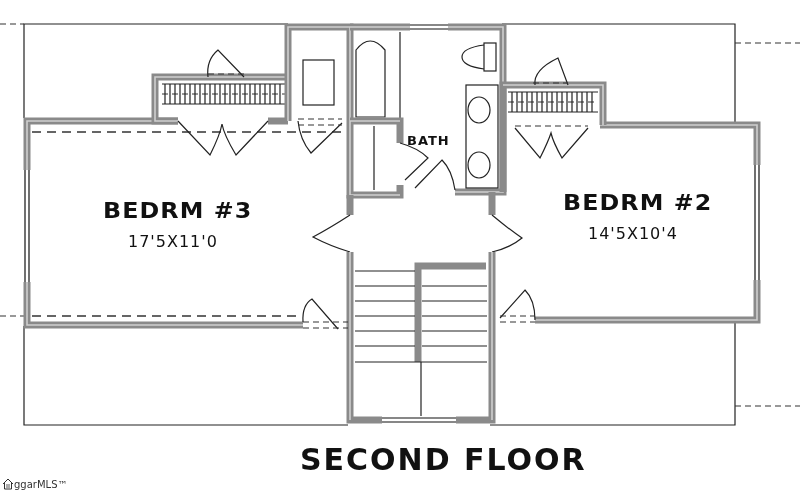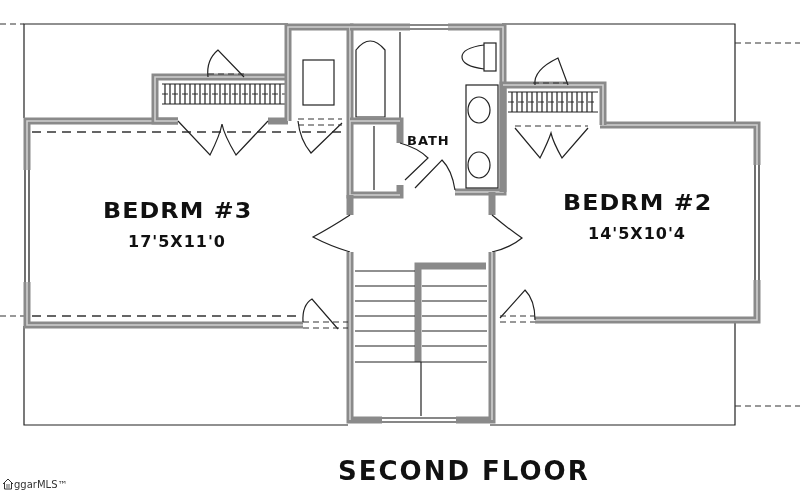--- a/index.html
+++ b/index.html
@@ -5,27 +5,27 @@
   html, body { margin: 0; padding: 0; background: #ffffff; }
   body { width: 800px; height: 494px; position: relative; overflow: hidden; font-family: "DejaVu Sans", sans-serif; }
   #plan { position: absolute; left: 0; top: 0; width: 800px; height: 494px; }
   .wall { fill: none; stroke: #8a8a8a; stroke-width: 7; stroke-linejoin: miter; }
   .wall-in { fill: none; stroke: #cfcfcf; stroke-width: 1.6; }
   .thin { fill: none; stroke: #222; stroke-width: 1.2; }
   .dash { fill: none; stroke: #333; stroke-width: 1.3; stroke-dasharray: 9 6; }
   .dash-s { fill: none; stroke: #333; stroke-width: 1.2; stroke-dasharray: 6 4; }
   .win { fill: none; stroke: #111; stroke-width: 1.2; }
   .lbl { position: absolute; color: #111; font-family: "DejaVu Sans", sans-serif; font-weight: bold; letter-spacing: 1px; white-space: nowrap; }
-  .dim { position: absolute; color: #111; font-family: "DejaVu Sans", sans-serif; font-weight: bold; letter-spacing: 1px; white-space: nowrap; }
+  .dim { position: absolute; color: #111; font-family: "DejaVu Sans", sans-serif; font-weight: normal; letter-spacing: 1px; white-space: nowrap; }
   #room-bed3 { left: 103px; top: 198px; font-size: 22px; transform: scaleX(1.08); transform-origin: left; }
   #dim-bed3 { left: 128px; top: 232px; font-size: 16px; }
   #room-bed2 { left: 563px; top: 190px; font-size: 22px; transform: scaleX(1.08); transform-origin: left; }
   #dim-bed2 { left: 588px; top: 224px; font-size: 16px; }
   #room-bath { left: 407px; top: 104px; font-size: 13px; margin-top: 29px; }
-  #caption { left: 300px; top: 456px; font-size: 26px; letter-spacing: 2px; margin-left: 38px; }
+  #caption { left: 300px; top: 442px; font-size: 30px; letter-spacing: 2px; }
   #watermark { position: absolute; left: 2px; top: 478px; font-size: 10px; color: #333; font-family: "DejaVu Sans", sans-serif; display: flex; align-items: flex-end; }
   #watermark .house { width: 12px; height: 12px; display: inline-block; }
 </style>
 </head>
 <body>
 
 <svg id="plan" viewBox="0 0 800 494" xmlns="http://www.w3.org/2000/svg">
 
   <g>
     <polyline class="thin" points="24,118 24,24 288,24"></polyline>

